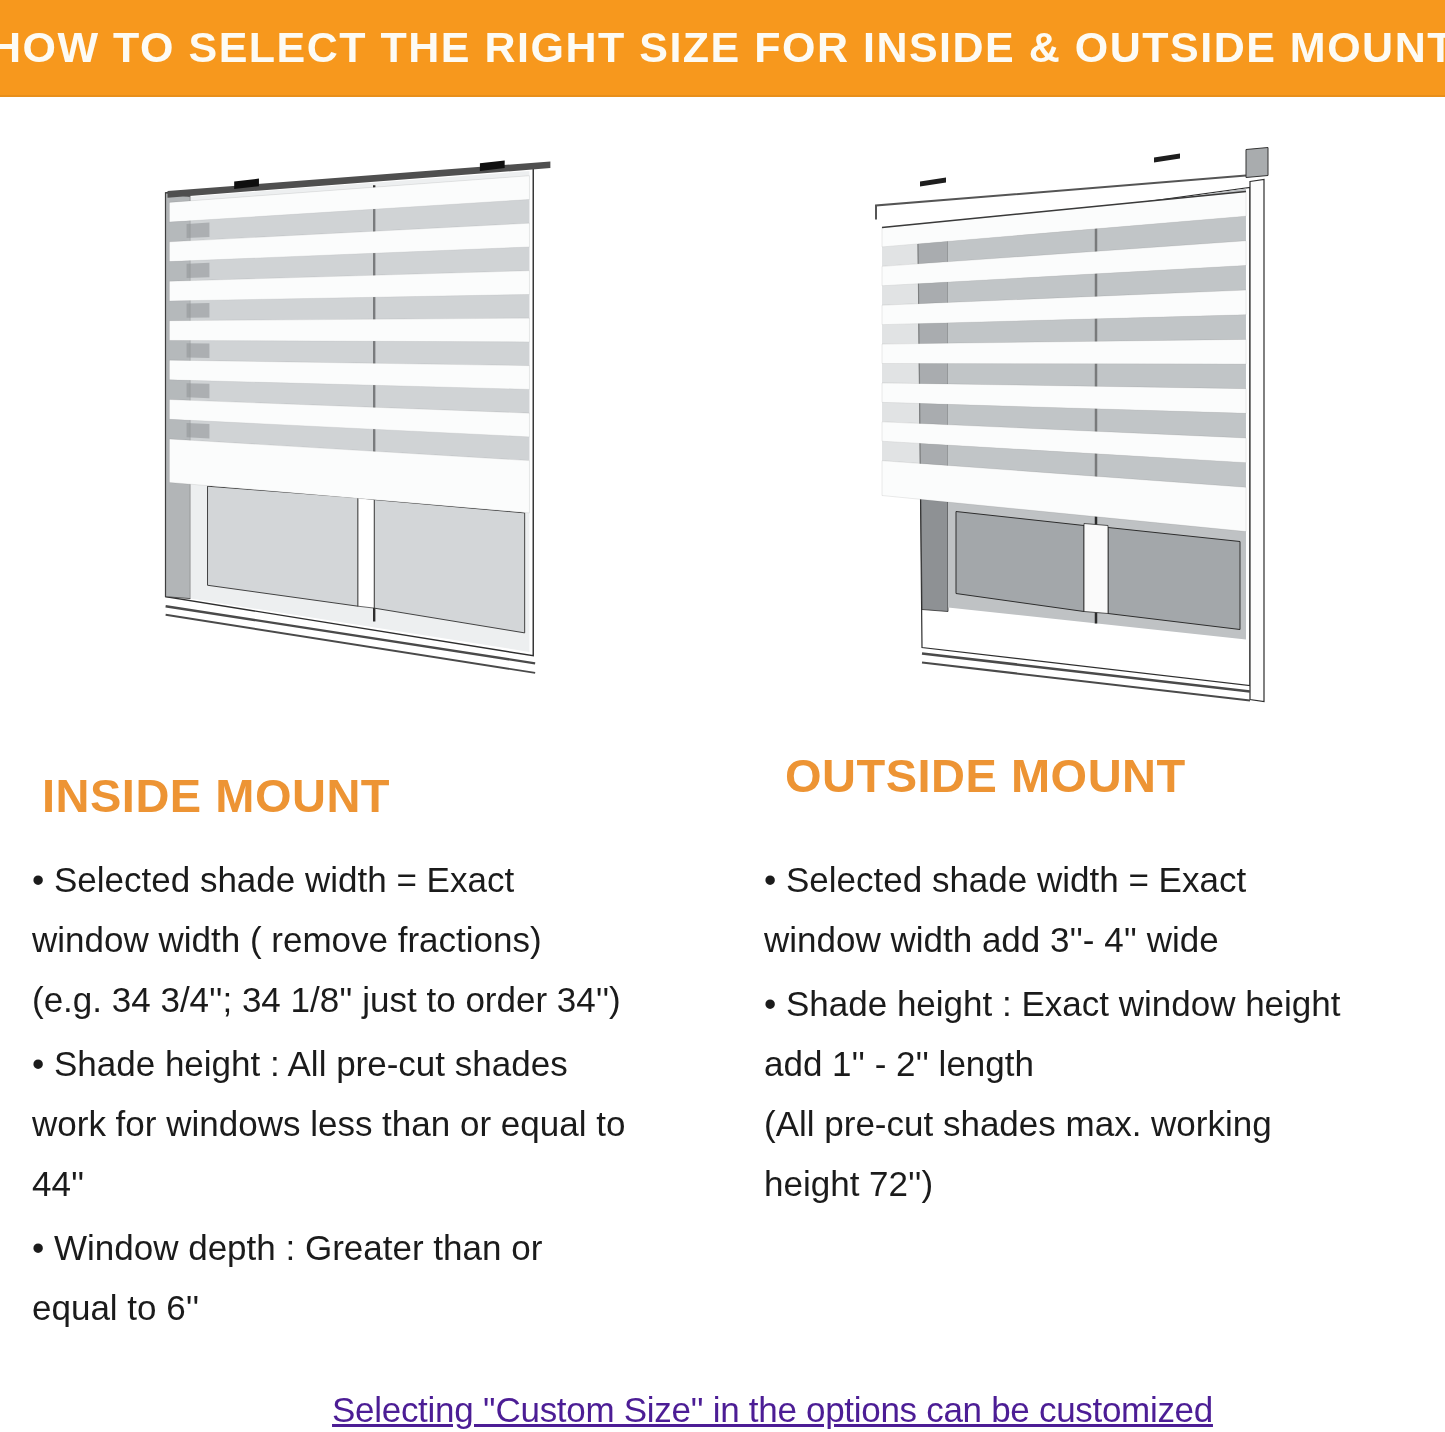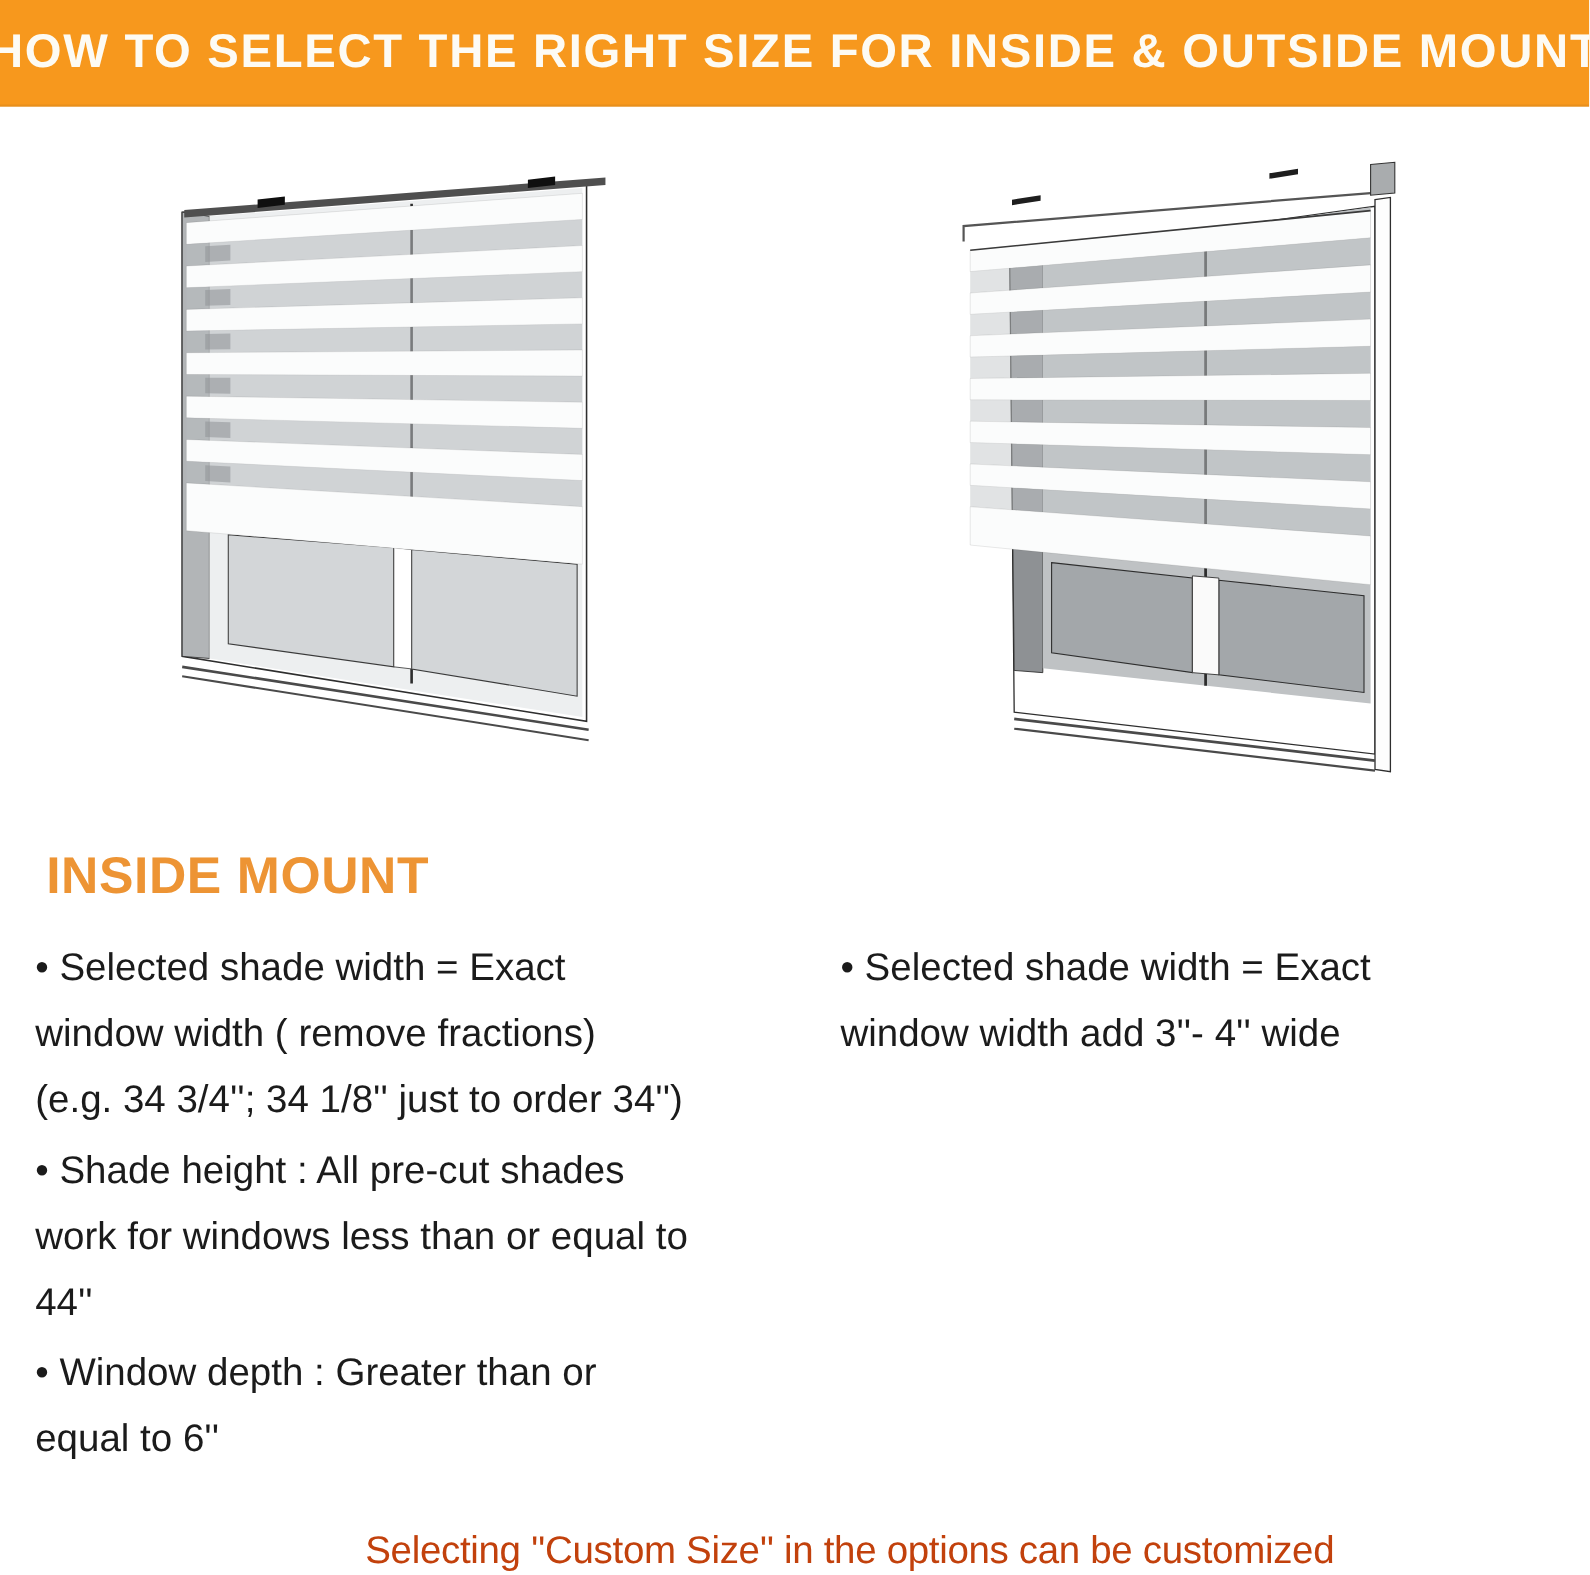--- a/index.html
+++ b/index.html
@@ -26,22 +26,23 @@
     font-size:47px;font-weight:bold;letter-spacing:0.5px;white-space:nowrap;
   }
   .heading-inside{left:42px;top:748px;margin-top:20px;}
   .heading-outside{left:785px;top:748px;}
   .bullets{position:absolute;font-size:35px;line-height:60px;}
   .bullets-inside{left:28px;top:846px;width:700px;}
   .bullets-outside{left:760px;top:846px;width:670px;}
   .bullets p{margin:4px;white-space:pre-line;}
   .footer-note{
     position:absolute;left:100px;right:0;bottom:2px;
-    text-align:center;font-size:35px;letter-spacing:-0.3px;color:#c2410c;
+    text-align:center;font-size:35px;letter-spacing:-0.3px;color:#4c1d95;
     white-space:nowrap;
+    text-decoration:underline;
   }
 </style>
 </head>
 <body>
 
 <div class="page">
 
   <header class="banner">
     <h1>HOW TO SELECT THE RIGHT SIZE FOR INSIDE &amp; OUTSIDE MOUNT</h1>
   </header>
@@ -127,32 +128,37 @@
       <polygon points="394,40 408,38 408,560 394,558" fill="#FDFDFD" stroke="#2e2e2e" stroke-width="1.2"></polygon>
       <polygon points="390,8 412,6 412,34 390,36" fill="#A9ACAE" stroke="#333333" stroke-width="1"></polygon>
       <g>
         <line x1="66" y1="512" x2="394" y2="550" stroke="#4a4a4a" stroke-width="2.5"></line>
         <line x1="66" y1="521" x2="394" y2="559" stroke="#4a4a4a" stroke-width="2"></line>
       </g>
     </svg>
   </div>
 
   <h2 class="mount-heading heading-inside">INSIDE MOUNT</h2>
+  <h2 class="mount-heading heading-outside">OUTSIDE MOUNT</h2>
 
   <div class="bullets bullets-inside">
     <p>• Selected shade width = Exact
 window width ( remove fractions)
 (e.g. 34 3/4''; 34 1/8'' just to order 34'')</p>
     <p>• Shade height : All pre-cut shades
 work for windows less than or equal to
 44''</p>
     <p>• Window depth : Greater than or
 equal to 6''</p>
   </div>
 
   <div class="bullets bullets-outside">
     <p>• Selected shade width = Exact
 window width add 3''- 4'' wide</p>
+    <p>• Shade height : Exact window height
+add 1'' - 2'' length
+(All pre-cut shades max. working
+height 72'')</p>
   </div>
 
   <div class="footer-note">Selecting ''Custom Size'' in the options can be customized</div>
 
 </div>
 
 </body></html>

